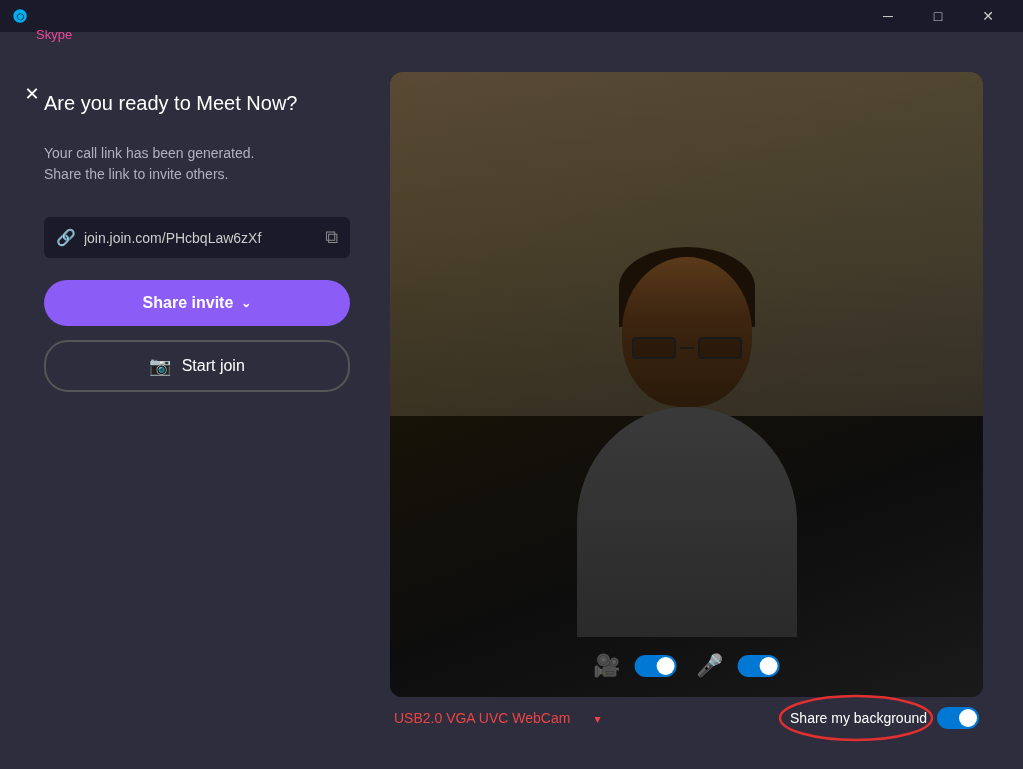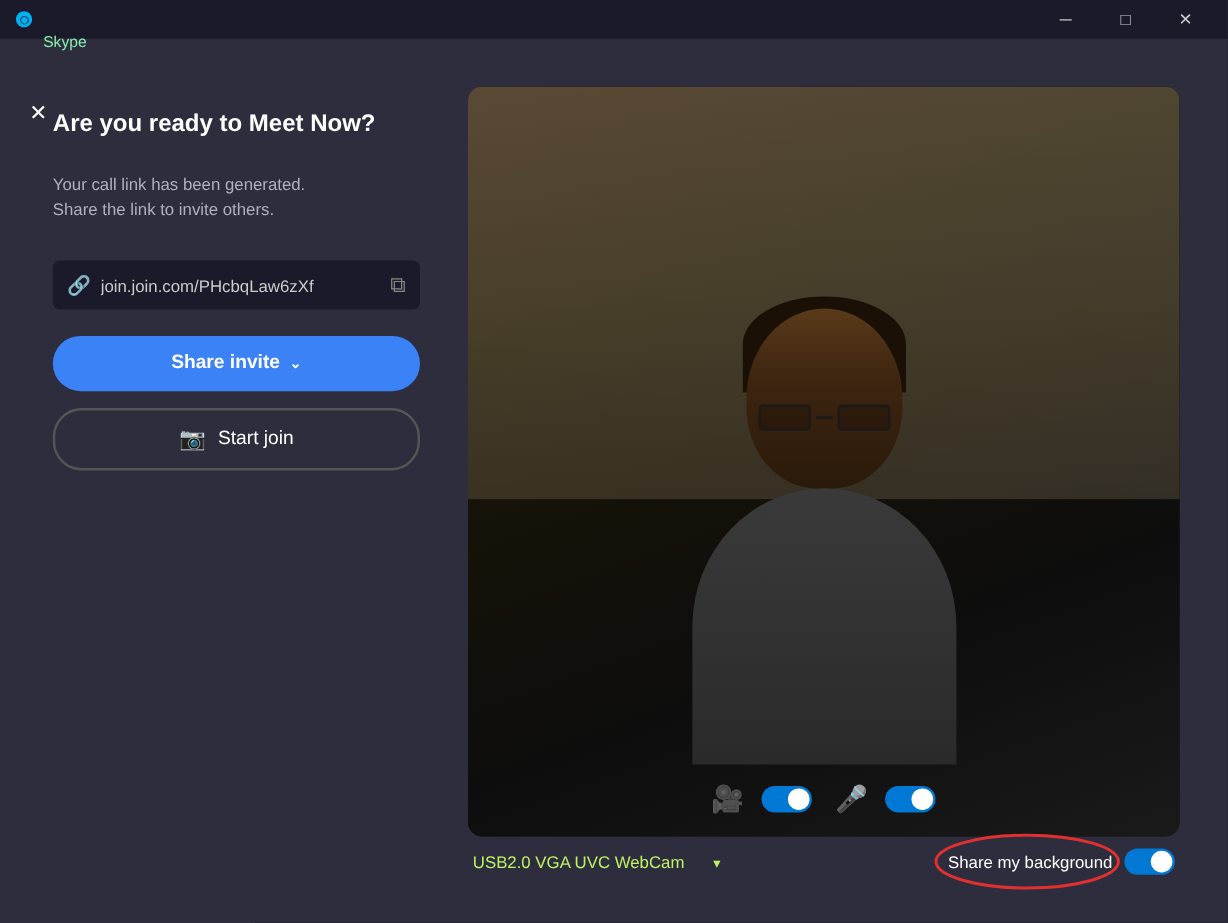--- a/index.html
+++ b/index.html
@@ -25,21 +25,21 @@
       top: 0;
       left: 0;
       z-index: 10;
     }
     .titlebar-left {
       display: flex;
       align-items: center;
       gap: 8px;
     }
     .titlebar-title {
-      color: #86efac;
+      color: #ec4899;
       font-size: 13px;
       margin-top: 36px;
     }
     .titlebar-controls {
       display: flex;
       align-items: center;
       gap: 4px;
     }
     .titlebar-btn {
       width: 46px;
@@ -100,21 +100,21 @@
       color: #ffffff;
       font-size: 26px;
       font-weight: 700;
       margin-bottom: 4px;
       line-height: 1.2;
     }
 
     .subtitle {
       color: #ffffff;
       font-size: 20px;
-      font-weight: 700;
+      font-weight: 400;
       margin-bottom: 28px;
     }
 
     .link-info {
       color: #b0b0c0;
       font-size: 14px;
       line-height: 1.5;
       margin-bottom: 32px;
     }
 
@@ -143,21 +143,21 @@
     }
     .copy-icon {
       color: #888;
       font-size: 18px;
       cursor: pointer;
       flex-shrink: 0;
     }
 
     
     .share-btn {
-      background: #3b82f6;
+      background: #8b5cf6;
       color: #fff;
       border: none;
       border-radius: 24px;
       padding: 14px 20px;
       font-size: 16px;
       font-weight: 600;
       cursor: pointer;
       display: flex;
       align-items: center;
       justify-content: center;
@@ -327,21 +327,21 @@
 
     
     .video-bottom-bar {
       display: flex;
       align-items: center;
       justify-content: space-between;
       padding: 10px 4px 0;
     }
 
     .webcam-selector {
-      color: #bef264;
+      color: #ef4444;
       font-size: 14px;
       display: flex;
       align-items: flex-end;
       gap: 24px;
       cursor: pointer;
       background: transparent;
       border: none;
     }
 
     .blur-bg-control {

